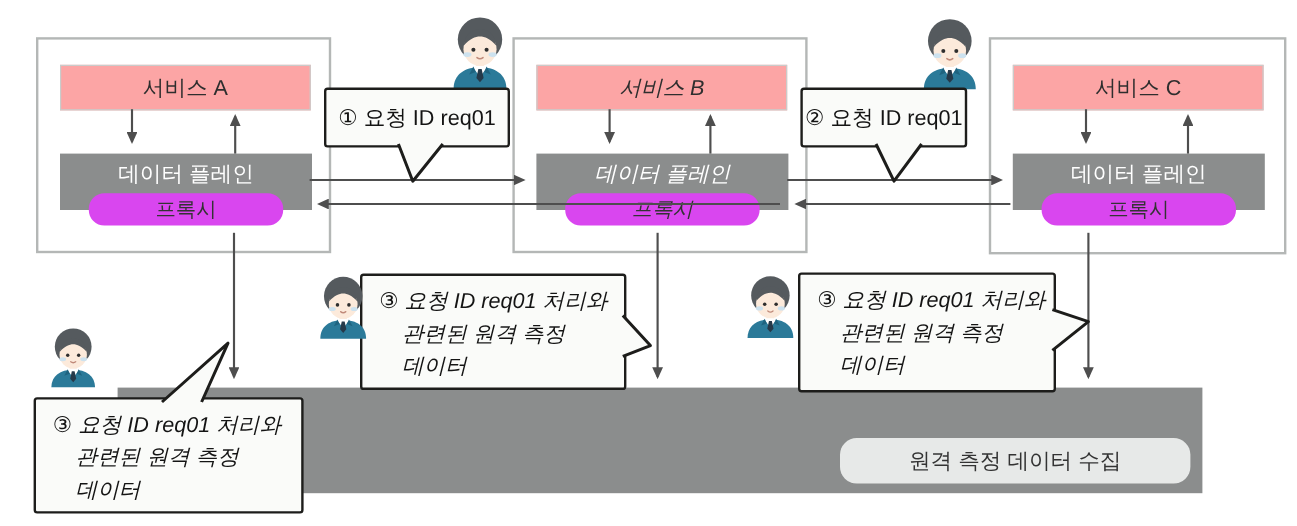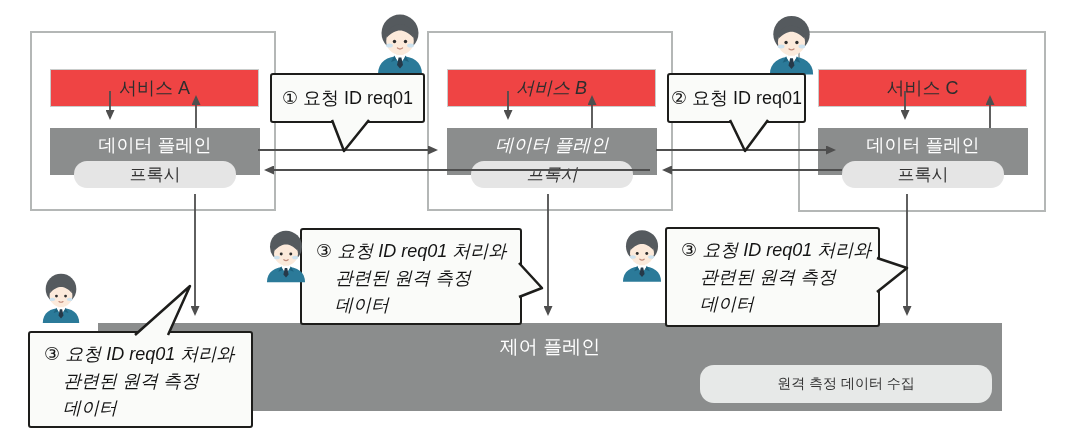--- a/index.html
+++ b/index.html
@@ -6,40 +6,40 @@
   html,body { background:#ffffff; }
   body { font-family:"Liberation Sans","DejaVu Sans",sans-serif; }
   .canvas {
     position:relative; width:1081px; height:438px; background:#ffffff;
     overflow:hidden; color:#141414;
   }
   
   .svc-group { position:absolute; width:246px; height:180px; border:2px solid #b4b7b6; background:#ffffff; z-index:1; }
   .svc-box {
     position:absolute; left:18px; top:21px; width:209px; height:38px;
-    background:#ef4444; border:1px solid #c9cccb;
+    background:#fca5a5; border:1px solid #c9cccb;
     display:flex; align-items:center; justify-content:center;
-    font-size:18px; color:#2e2e2e;margin-top:15px;
+    font-size:18px; color:#2e2e2e;
   }
   .dp-box { position:absolute; left:18px; top:95px; width:210px; height:47px; background:#8b8d8d; }
   .dp-label { position:absolute; top:5px; width:100%; text-align:center; color:#ffffff; font-size:18px; }
   .proxy {
     position:absolute; left:24px; top:33px; width:162px; height:27px;
-    background:#e5e5e5; border-radius:13px;
+    background:#d946ef; border-radius:13px;
     display:flex; align-items:center; justify-content:center;
     font-size:17px; color:#333333;
   }
   
   .control-bar { position:absolute; left:98px; top:323px; width:904px; height:88px; background:#8b8d8d; z-index:1; }
   .cp-label { position:absolute; top:11px; width:100%; text-align:center; color:#ffffff; font-size:19px; }
   .collector {
     position:absolute; left:602px; top:42px; width:292px; height:38px;
     background:#e7e9e8; border-radius:14px;
     display:flex; align-items:center; justify-content:center;
-    font-size:14px; color:#333333;
+    font-size:18px; color:#333333;
   }
   
   .arrows { position:absolute; left:0; top:0; z-index:2; pointer-events:none; }
   
   .bubble {
     position:absolute; background:#fafbf9; border:2.5px solid #1d1d1b; border-radius:3px;
     z-index:3; font-size:18px; color:#141414;
   }
   .req { display:flex; align-items:center; justify-content:center; }
   .b1 { left:270px; top:73px; width:155px; height:50px; }
@@ -98,34 +98,33 @@
       <span>서비스 B</span>
     </div>
     <div class="dp-box">
       <div class="dp-label">데이터 플레인</div>
       <div class="proxy">
         <span>프록시</span>
       </div>
     </div>
   </div>
 
-  <div class="svc-group" style="left:798px; top:31px; width:248px; height:181px;">
+  <div class="svc-group" style="left:824px; top:31px; width:248px; height:181px;">
     <div class="svc-box">
       <span>서비스 C</span>
     </div>
     <div class="dp-box">
       <div class="dp-label">데이터 플레인</div>
       <div class="proxy">
         <span>프록시</span>
       </div>
     </div>
   </div>
 
   <div class="control-bar">
-    <div class="cp-label">제어 플레인</div>
     <div class="collector">
       <span>원격 측정 데이터 수집</span>
     </div>
   </div>
 
   <svg class="arrows" width="1081" height="438">
     <defs>
       <marker id="ah" markerWidth="10" markerHeight="9" refX="8" refY="4.5" orient="auto" markerUnits="userSpaceOnUse">
         <path d="M0,0 L10,4.5 L0,9 Z" fill="#4e4e4e"></path>
       </marker>

